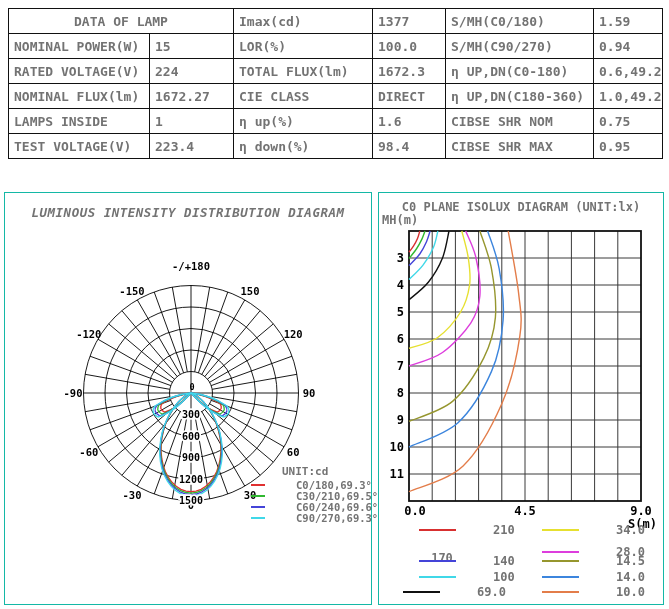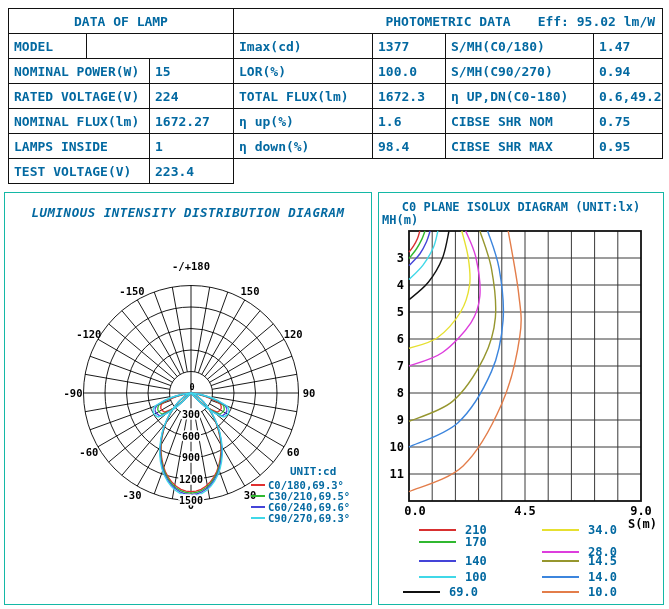--- a/index.html
+++ b/index.html
@@ -1,17 +1,17 @@
 <!DOCTYPE html>
 <html><head>
 <meta charset="utf-8">
 <style>
   html,body{margin:0;padding:0;background:#fff;}
   #page{position:relative;width:557px;height:609px;background:#fff;
-        font-family:"DejaVu Sans Mono","Liberation Mono",monospace;color:#0369a1;}
+        font-family:"DejaVu Sans Mono","Liberation Mono",monospace;color:#737373;}
   
   table.dt{position:absolute;border-collapse:collapse;table-layout:fixed;
            font-size:13px;font-weight:bold;}
   table.dt td{border:1.5px solid #111;height:24px;padding:0 0 0 5px;
               white-space:nowrap;overflow:hidden;}
   table.dt td.hdr{text-align:center;padding:0;}
   #lamp-table{left:8px;top:8px;width:225px;}
   #photo-table{left:233px;top:8px;width:429px;}
   .hdr-wrap{position:relative;width:100%;}
   .hdr-eff{position:absolute;right:7px;top:0;}
@@ -27,21 +27,21 @@
   svg{position:absolute;left:0;top:0;}
   .pg{stroke:#000;stroke-width:0.9;}
   .plab{font:bold 10.5px "DejaVu Sans Mono","Liberation Mono",monospace;fill:#000;}
   .pring{font-size:10px;paint-order:stroke;stroke:#fff;stroke-width:3.5px;}
   .psmall{font-size:8.5px;}
   .ig{stroke:#3a3a3a;stroke-width:1;}
   .ib{stroke:#111;stroke-width:1.8;}
   .ilab{font:bold 12px "DejaVu Sans Mono","Liberation Mono",monospace;fill:#000;}
   
   .legend-row{position:absolute;height:14px;display:flex;align-items:center;
-              font-size:12px;font-weight:bold;white-space:nowrap;}
+              font-size:12px;font-weight:bold;white-space:nowrap;gap:28px;}
   .il-swatch{display:inline-block;width:37px;height:2px;margin-right:9px;}
   #polar-legend .legend-row{font-size:10.5px;height:11px;}
   .pl-swatch{display:inline-block;width:14px;height:2px;margin-right:3px;}
   #polar-unit{position:absolute;font-size:11px;font-weight:bold;}
 </style>
 </head>
 <body>
 
 <div id="page">
 
@@ -49,24 +49,20 @@
     <colgroup>
         <col style="width:78px">
         <col style="width:63px">
         <col style="width:84px">
       </colgroup>
     <tbody>
         <tr>
       <td colspan="3" class="hdr">DATA OF LAMP</td>
     </tr>
     <tr>
-      <td>MODEL</td>
-      <td colspan="2"></td>
-    </tr>
-    <tr>
       <td colspan="2">NOMINAL POWER(W)</td>
       <td>15</td>
     </tr>
     <tr>
       <td colspan="2">RATED VOLTAGE(V)</td>
       <td>224</td>
     </tr>
     <tr>
       <td colspan="2">NOMINAL FLUX(lm)</td>
       <td>1672.27</td>
@@ -83,45 +79,43 @@
     </table>
 
   <table class="dt" id="photo-table">
     <colgroup>
         <col style="width:139px">
         <col style="width:73px">
         <col style="width:148px">
         <col style="width:69px">
       </colgroup>
     <tbody>
-        <tr>
-      <td colspan="4" class="hdr">
-        <div class="hdr-wrap">
-          <span>PHOTOMETRIC DATA</span>
-          <span class="hdr-eff">Eff: 95.02 lm/W</span>
-        </div>
-      </td>
-    </tr>
     <tr>
       <td>Imax(cd)</td>
       <td>1377</td>
       <td>S/MH(C0/180)</td>
-      <td>1.47</td>
+      <td>1.59</td>
     </tr>
     <tr>
       <td>LOR(%)</td>
       <td>100.0</td>
       <td>S/MH(C90/270)</td>
       <td>0.94</td>
     </tr>
     <tr>
       <td>TOTAL FLUX(lm)</td>
       <td>1672.3</td>
       <td>η UP,DN(C0-180)</td>
       <td>0.6,49.2</td>
+    </tr>
+    <tr>
+      <td>CIE CLASS</td>
+      <td>DIRECT</td>
+      <td>η UP,DN(C180-360)</td>
+      <td>1.0,49.2</td>
     </tr>
     <tr>
       <td>η up(%)</td>
       <td>1.6</td>
       <td>CIBSE SHR NOM</td>
       <td>0.75</td>
     </tr>
     <tr>
       <td>η down(%)</td>
       <td>98.4</td>
@@ -189,21 +183,21 @@
         <text x="68.0" y="204.0" class="plab" text-anchor="middle">-90</text>
         <text x="83.8" y="263.0" class="plab" text-anchor="middle">-60</text>
         <text x="127.0" y="306.2" class="plab" text-anchor="middle">-30</text>
         <text x="186" y="225.0" class="plab pring" text-anchor="middle">300</text>
         <text x="186" y="246.5" class="plab pring" text-anchor="middle">600</text>
         <text x="186" y="268.0" class="plab pring" text-anchor="middle">900</text>
         <text x="186" y="289.5" class="plab pring" text-anchor="middle">1200</text>
         <text x="186" y="311.0" class="plab pring" text-anchor="middle">1500</text>
         <text x="187" y="197" class="plab psmall" text-anchor="middle">0</text>
       </svg>
-    <div id="polar-unit" style="left:277px;top:272px;margin-left:8px;">UNIT:cd</div>
+    <div id="polar-unit" style="left:277px;top:272px;">UNIT:cd</div>
     <div id="polar-legend">
       <div class="legend-row" style="left:246px;top:286px;">
         <span class="pl-swatch" style="background: rgb(224, 48, 48);"></span>
         <span>C0/180,69.3°</span>
       </div>
       <div class="legend-row" style="left:246px;top:297px;">
         <span class="pl-swatch" style="background: rgb(48, 184, 48);"></span>
         <span>C30/210,69.5°</span>
       </div>
       <div class="legend-row" style="left:246px;top:308px;">
@@ -263,21 +257,21 @@
         <path d="M30.0,173.0C35.6,170.8 53.2,166.7 63.5,159.5C73.8,152.3 85.6,139.3 91.9,129.8C98.1,120.4 100.0,113.6 100.9,102.8C101.7,92.0 99.4,75.8 97.0,65.0C94.7,54.2 88.4,42.5 86.7,38.0" fill="none" stroke="#dd3ddd" stroke-width="1.4"></path>
         <path d="M30.0,228.4C37.3,225.0 61.4,218.7 73.8,208.1C86.3,197.5 97.7,178.9 104.8,164.9C111.8,150.9 115.1,139.3 116.4,124.4C117.6,109.6 115.1,90.2 112.5,75.8C109.9,61.4 102.8,44.3 100.9,38.0" fill="none" stroke="#96962e" stroke-width="1.4"></path>
         <path d="M30.0,254.0C38.2,249.9 65.2,242.3 79.0,229.7C92.7,217.1 105.0,195.5 112.5,178.4C120.0,161.3 122.8,144.2 124.1,127.1C125.4,110.0 122.8,90.6 120.2,75.8C117.6,60.9 110.6,44.3 108.6,38.0" fill="none" stroke="#3c85dd" stroke-width="1.4"></path>
         <path d="M30.0,298.6C39.0,294.3 68.7,287.5 84.1,272.9C99.6,258.3 113.3,232.4 122.8,210.8C132.3,189.2 138.1,161.8 140.8,143.3C143.6,124.9 141.5,117.6 139.6,100.1C137.6,82.5 131.0,48.4 129.2,38.0" fill="none" stroke="#e37d4a" stroke-width="1.4"></path>
       </svg>
     <div id="iso-legend">
       <div class="legend-row" style="left:40px;top:330px;">
         <span class="il-swatch" style="background: rgb(216, 48, 48);"></span>
         <span>210</span>
       </div>
-      <div class="legend-row" style="left:40px;top:342px;">
+      <div class="legend-row" style="left:40px;top:330px;flex-direction:column;">
         <span class="il-swatch" style="background: rgb(48, 184, 48);"></span>
         <span>170</span>
       </div>
       <div class="legend-row" style="left:40px;top:361px;">
         <span class="il-swatch" style="background: rgb(68, 68, 216);"></span>
         <span>140</span>
       </div>
       <div class="legend-row" style="left:40px;top:377px;">
         <span class="il-swatch" style="background: rgb(64, 216, 232);"></span>
         <span>100</span>

